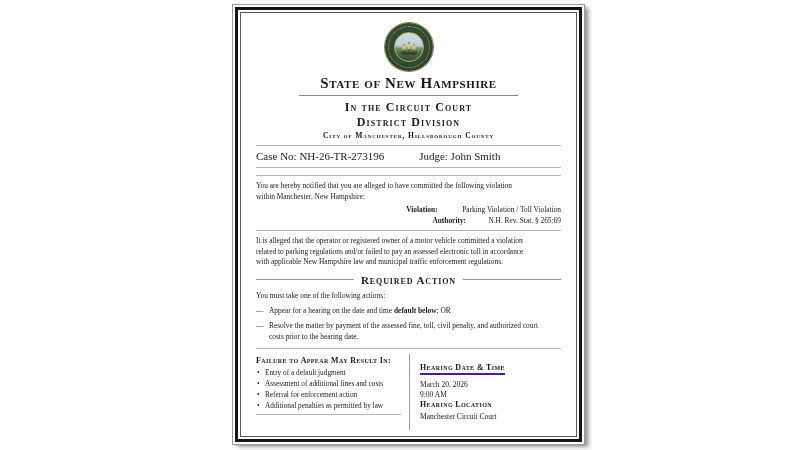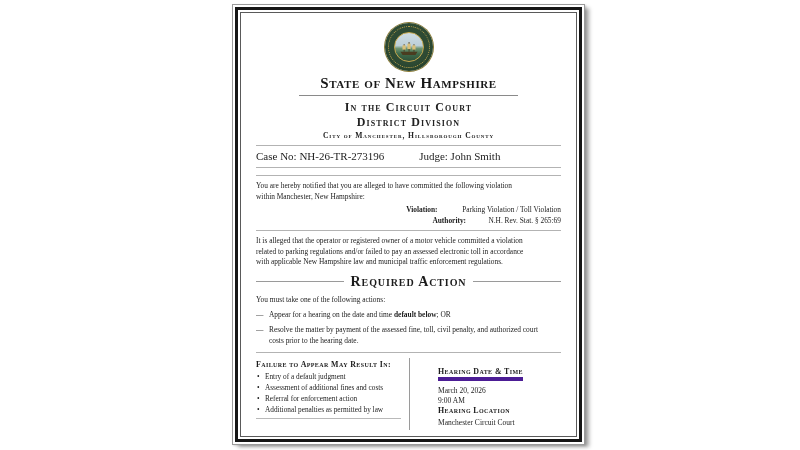--- a/index.html
+++ b/index.html
@@ -54,31 +54,31 @@
 
   
   .detail{display:flex;font-size:7.4px;margin:1px 0;justify-content:flex-end;}
   .detail .lbl{font-weight:bold;}
   .detail .lbl.w{width:56px;flex:0 0 56px;}
   .detail .lbl.inline{margin-right:3px;}
 
   
   .ra-head{display:flex;align-items:center;gap:7px;margin:4px 0 3px;}
   .ra-head::before,.ra-head::after{content:"";flex:1;border-top:1px solid #9a9a9a;}
-  .ra-title{font-variant:small-caps;font-weight:bold;font-size:14px;letter-spacing:.9px;}
+  .ra-title{font-variant:small-caps;font-weight:bold;font-size:11px;letter-spacing:.9px;}
   .opt{font-size:7.4px;line-height:1.42;max-width:285px;
     padding-left:13px;position:relative;margin:2.5px 0;}
   .opt::before{content:"\2014";position:absolute;left:0;top:0;}
 
   
-  .cols{display:flex;flex:1;margin-top:1px;gap:18px;}
+  .cols{display:flex;flex:1;margin-top:1px;}
   .col-l{flex:0 0 50.5%;border-right:1px solid #9a9a9a;padding:2px 8px 0 0;}
   .col-r{flex:1;padding:2px 0 0 10px;}
   .col-h{font-variant:small-caps;font-weight:bold;font-size:7.9px;letter-spacing:.4px;}
-  .col-h.u{display:inline-block;border-bottom:4px solid #4c1d95;padding-bottom:1.5px;margin-bottom:2.5px;}
+  .col-h.u{display:inline-block;border-bottom:2px solid #4c1d95;padding-bottom:1.5px;margin-bottom:2.5px;}
   ul.fail{list-style:none;margin:3px 0 2px;}
   ul.fail li{font-size:7.3px;line-height:1.5;padding-left:9px;position:relative;}
   ul.fail li::before{content:"\2022";position:absolute;left:1px;}
   .mini-rule{border:0;border-top:1px solid #b9b9b9;margin:2px 0 2.5px;}
 
   .hr-line{font-size:7.5px;line-height:1.35;}
   .hr-block{margin:2px 0 1px;}
   .loc-lines{margin-top:2.5px;}
   .loc-lines .hr-line{line-height:1.42;}
 </style>

